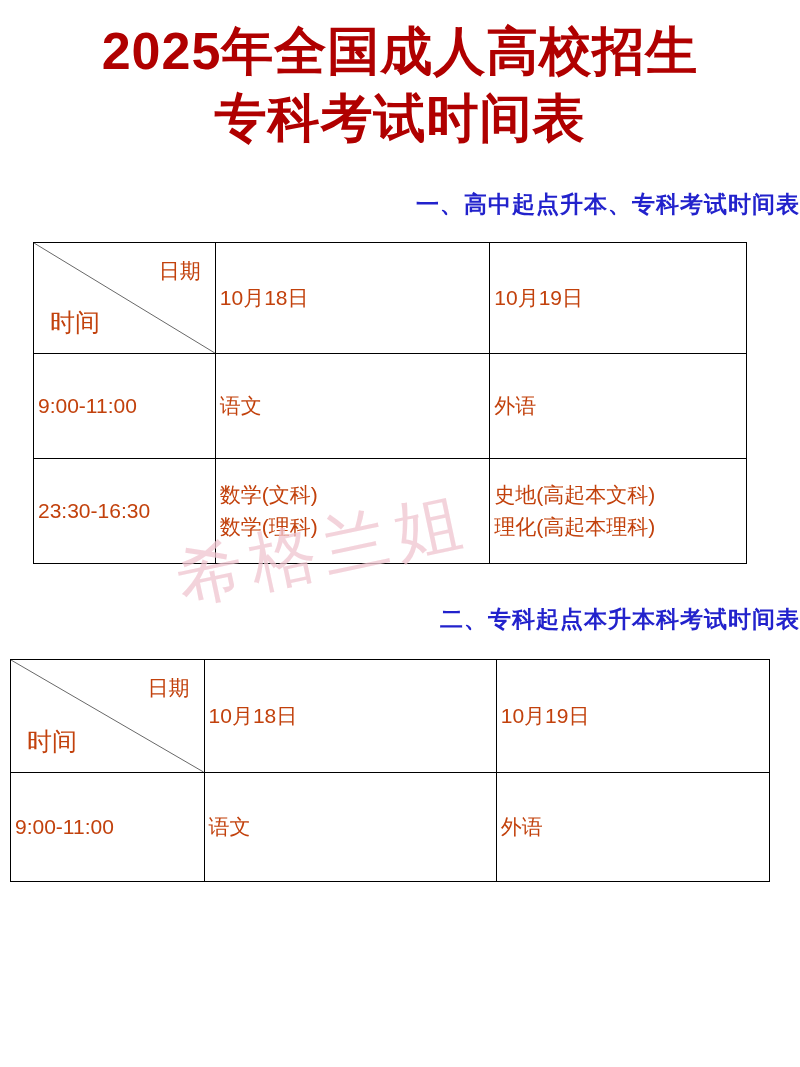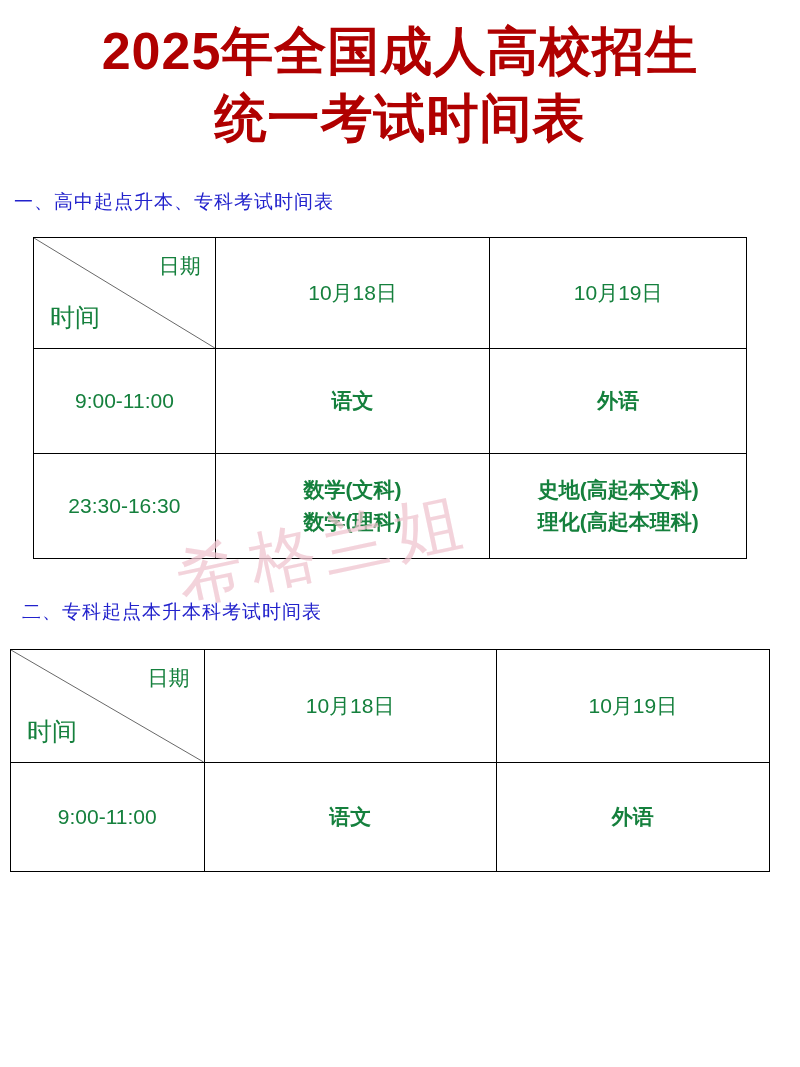--- a/index.html
+++ b/index.html
@@ -35,23 +35,24 @@
     color: #b00000;
     letter-spacing: 1px;
     line-height: 1.28;
     white-space: nowrap;
     text-align: center;
   }
 
   
   .section-heading {
     color: #2222cc;
-    font-weight: normal;
-    font-size: 19px;
+    font-weight: bold;
+    font-size: 23px;
     letter-spacing: 1px;
+    text-align: right;
   }
   #section-1-heading {
     margin: 38px 0 0 14px;
   }
   #section-2-heading {
     margin: 40px 0 4px 22px;
   }
 
   
   .exam-table {
@@ -62,24 +63,23 @@
   #table-1 {
     width: 714px;
     margin: 22px 0 0 33px;
   }
   #table-2 {
     width: 760px;
     margin: 24px 0 0 10px;
   }
   .exam-table td {
     border: 1.5px solid #000000;
-    text-align: center;
     vertical-align: middle;
     font-size: 21px;
-    color: #15803d;
+    color: #c2410c;
     padding: 0 4px;
   }
   #table-1 td { height: 104px; }
   #table-1 tr:first-child td { height: 110px; }
   #table-2 td { height: 108px; }
   #table-2 tr:first-child td { height: 112px; }
 
   .exam-table col.c1 { width: 25.5%; }
   .exam-table col.c2 { width: 38.5%; }
   .exam-table col.c3 { width: 36%; }
@@ -103,21 +103,20 @@
   .corner-cell .corner-time {
     position: absolute;
     left: 16px;
     bottom: 14px;
     font-size: 25px;
   }
 
   .cell-stack span {
     display: block;
     line-height: 1.55;
-    font-weight: bold;
   }
 
   
   .watermark {
     position: absolute;
     left: 175px;
     top: 505px;
     font-size: 66px;
     color: #f0c5d0;
     opacity: 0.75;
@@ -130,21 +129,21 @@
 </style>
 </head>
 <body>
 
 <div class="page">
 
   <div class="watermark">希格兰姐</div>
 
   <div class="title-block">
     <div class="title-line">2025年全国成人高校招生</div>
-    <div class="title-line">统一考试时间表</div>
+    <div class="title-line">专科考试时间表</div>
   </div>
 
   <div class="section-heading" id="section-1-heading">一、高中起点升本、专科考试时间表</div>
 
   <table class="exam-table" id="table-1">
     <colgroup>
       <col class="c1">
         <col class="c2">
         <col class="c3">
     </colgroup>

